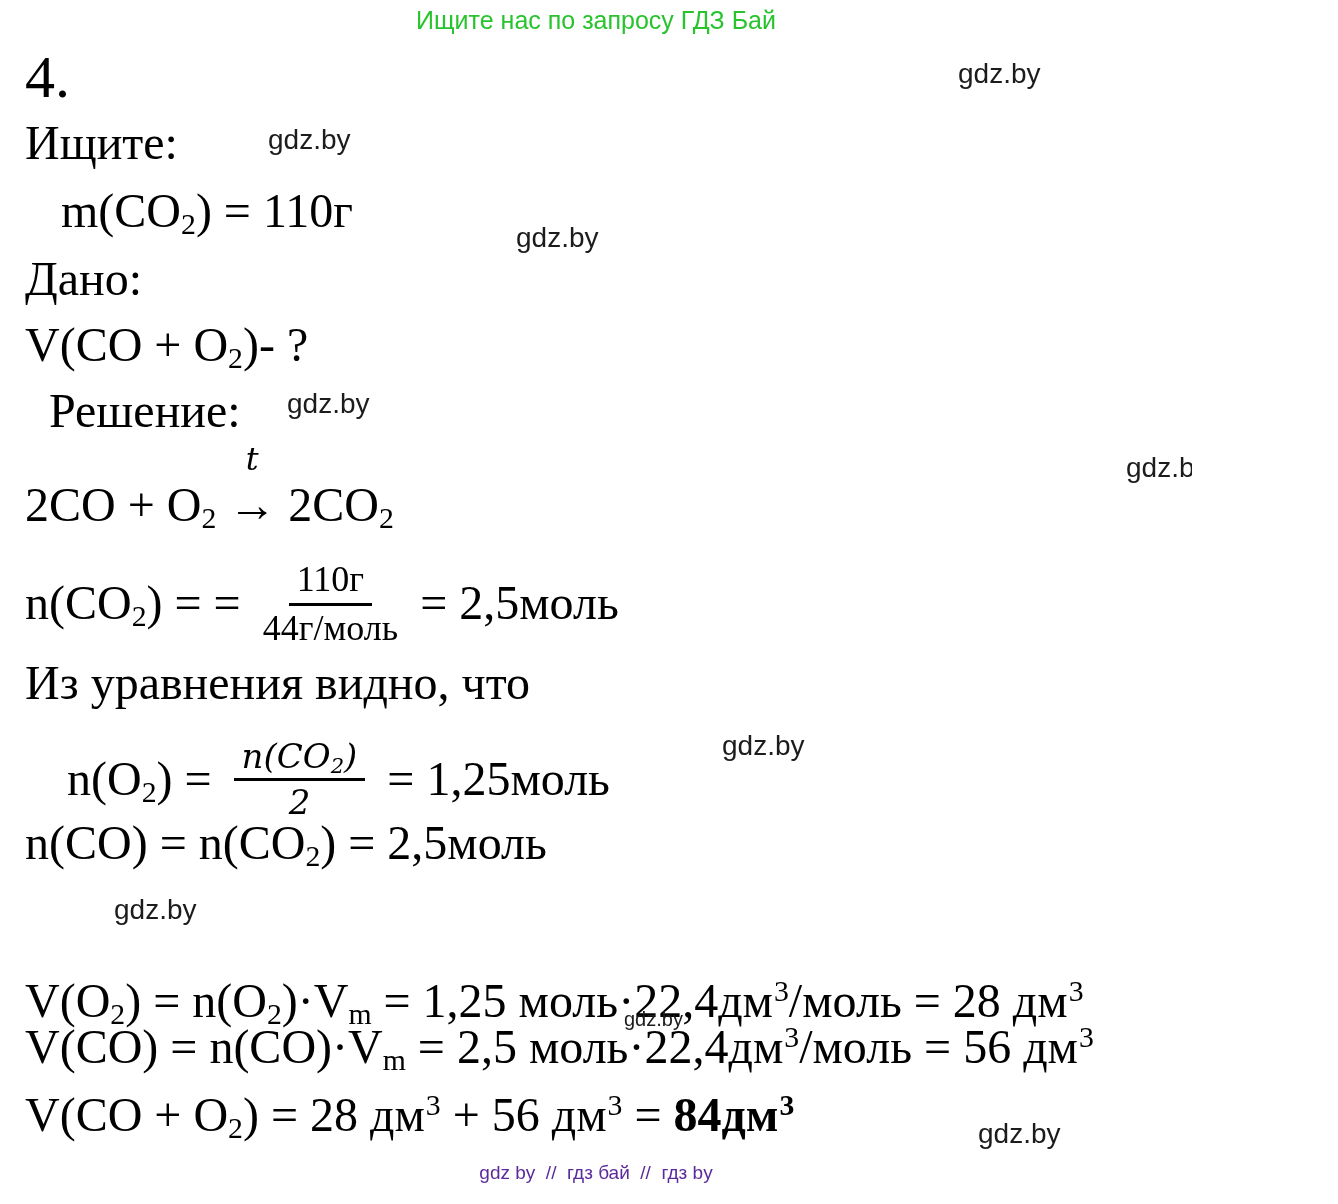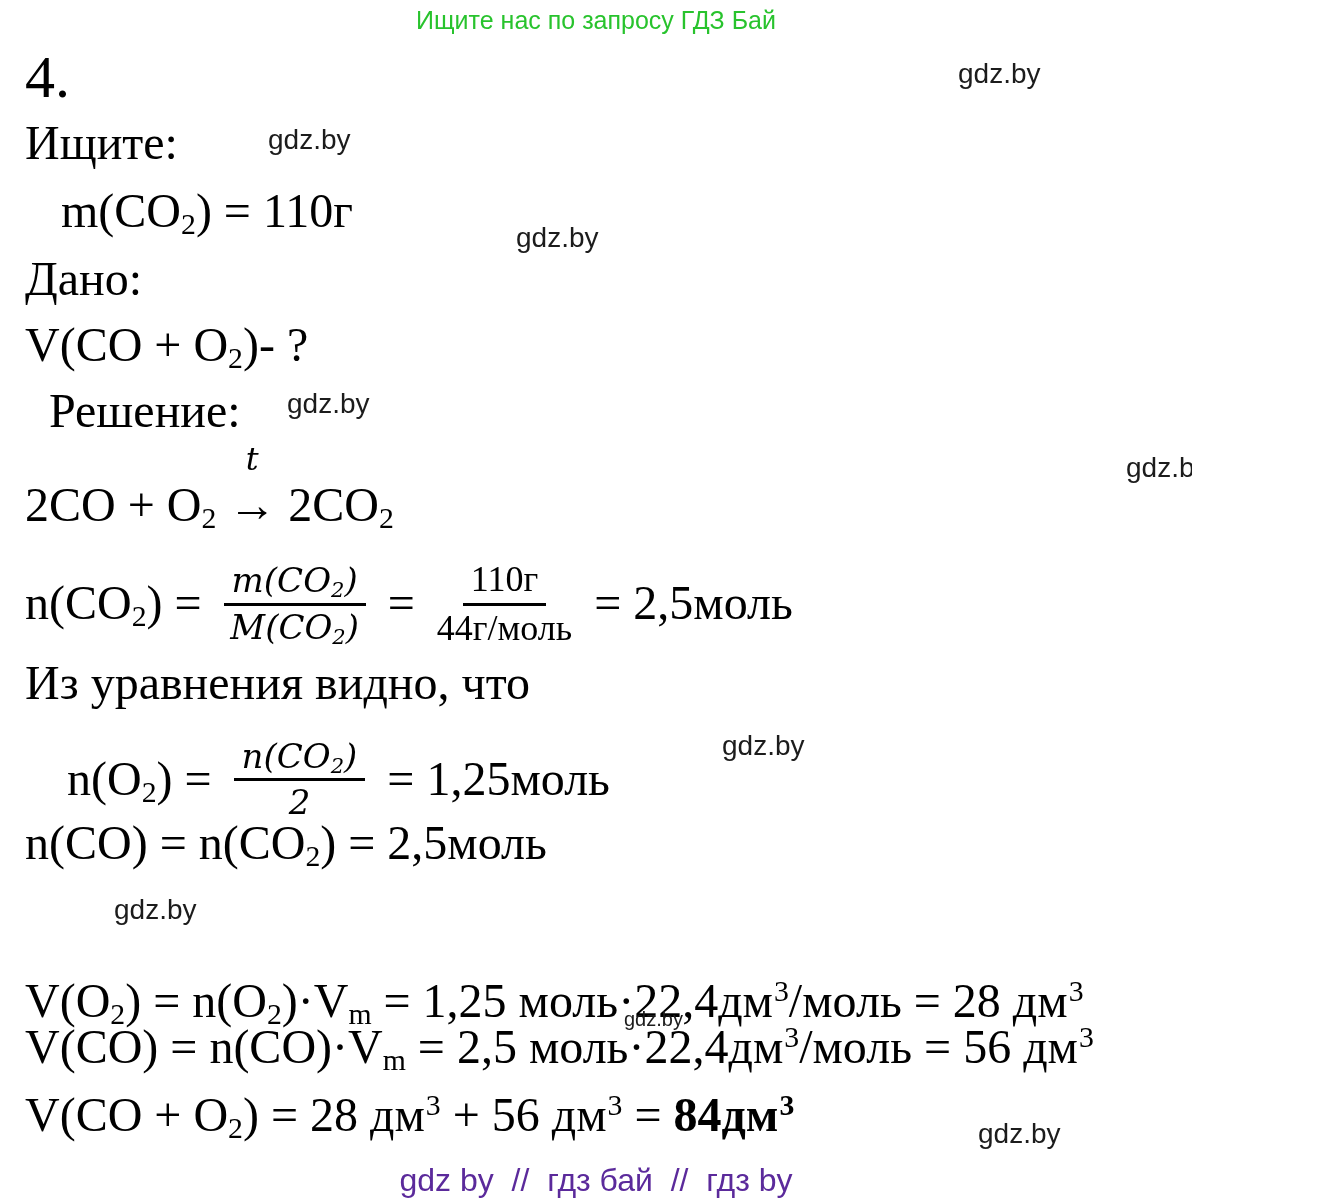--- a/index.html
+++ b/index.html
@@ -24,21 +24,21 @@
     text-align:center;
     font-family:"Liberation Sans", sans-serif;
     font-size:25px;
     color:var(--green);
     white-space:pre;
   }
   .footer{
     position:absolute;top:1162px;left:0;width:100%;
     text-align:center;
     font-family:"Liberation Sans", sans-serif;
-    font-size:32px;
+    font-size:19px;
     color:var(--purple);
     white-space:pre;
   }
   .wm{
     position:absolute;
     font-family:"Liberation Sans", sans-serif;
     font-size:28px;
     color:var(--wm);
     white-space:nowrap;
   }
@@ -98,24 +98,21 @@
 
   <div class="line" style="top:318px;">V(CO + O<sub>2</sub>)- ?</div>
 
   <div class="line" style="top:384px;margin-left:24px;">Решение:</div>
   <div class="wm" style="left:287px;top:388px;">gdz.by</div>
 
   <div class="wm" style="left:1126px;top:452px;">gdz.by</div>
 
   <div class="line" style="top:478px;"><span>2CO + O<sub>2</sub></span><span class="arrow"><span class="t">t</span><span class="arr">→</span></span><span>2CO<sub>2</sub></span></div>
 
-  <div class="line" style="top:564px;"><span>n(CO<sub>2</sub>) = </span><span class="frac it">
-        <span class="num">m(CO<sub>2</sub>)</span>
-        <span class="den">M(CO<sub>2</sub>)</span>
-      </span><span> = </span><span class="frac">
+  <div class="line" style="top:564px;"><span>n(CO<sub>2</sub>) = </span><span> = </span><span class="frac">
         <span class="num">110г</span>
         <span class="den">44г/моль</span>
       </span><span> = 2,5моль</span></div>
 
   <div class="line" style="top:656px;">Из уравнения видно, что</div>
   <div class="wm" style="left:722px;top:730px;">gdz.by</div>
 
   <div class="line" style="top:742px;margin-left:42px;"><span>n(O<sub>2</sub>) = </span><span class="frac it">
         <span class="num">n(CO<sub>2</sub>)</span>
         <span class="den">2</span>

